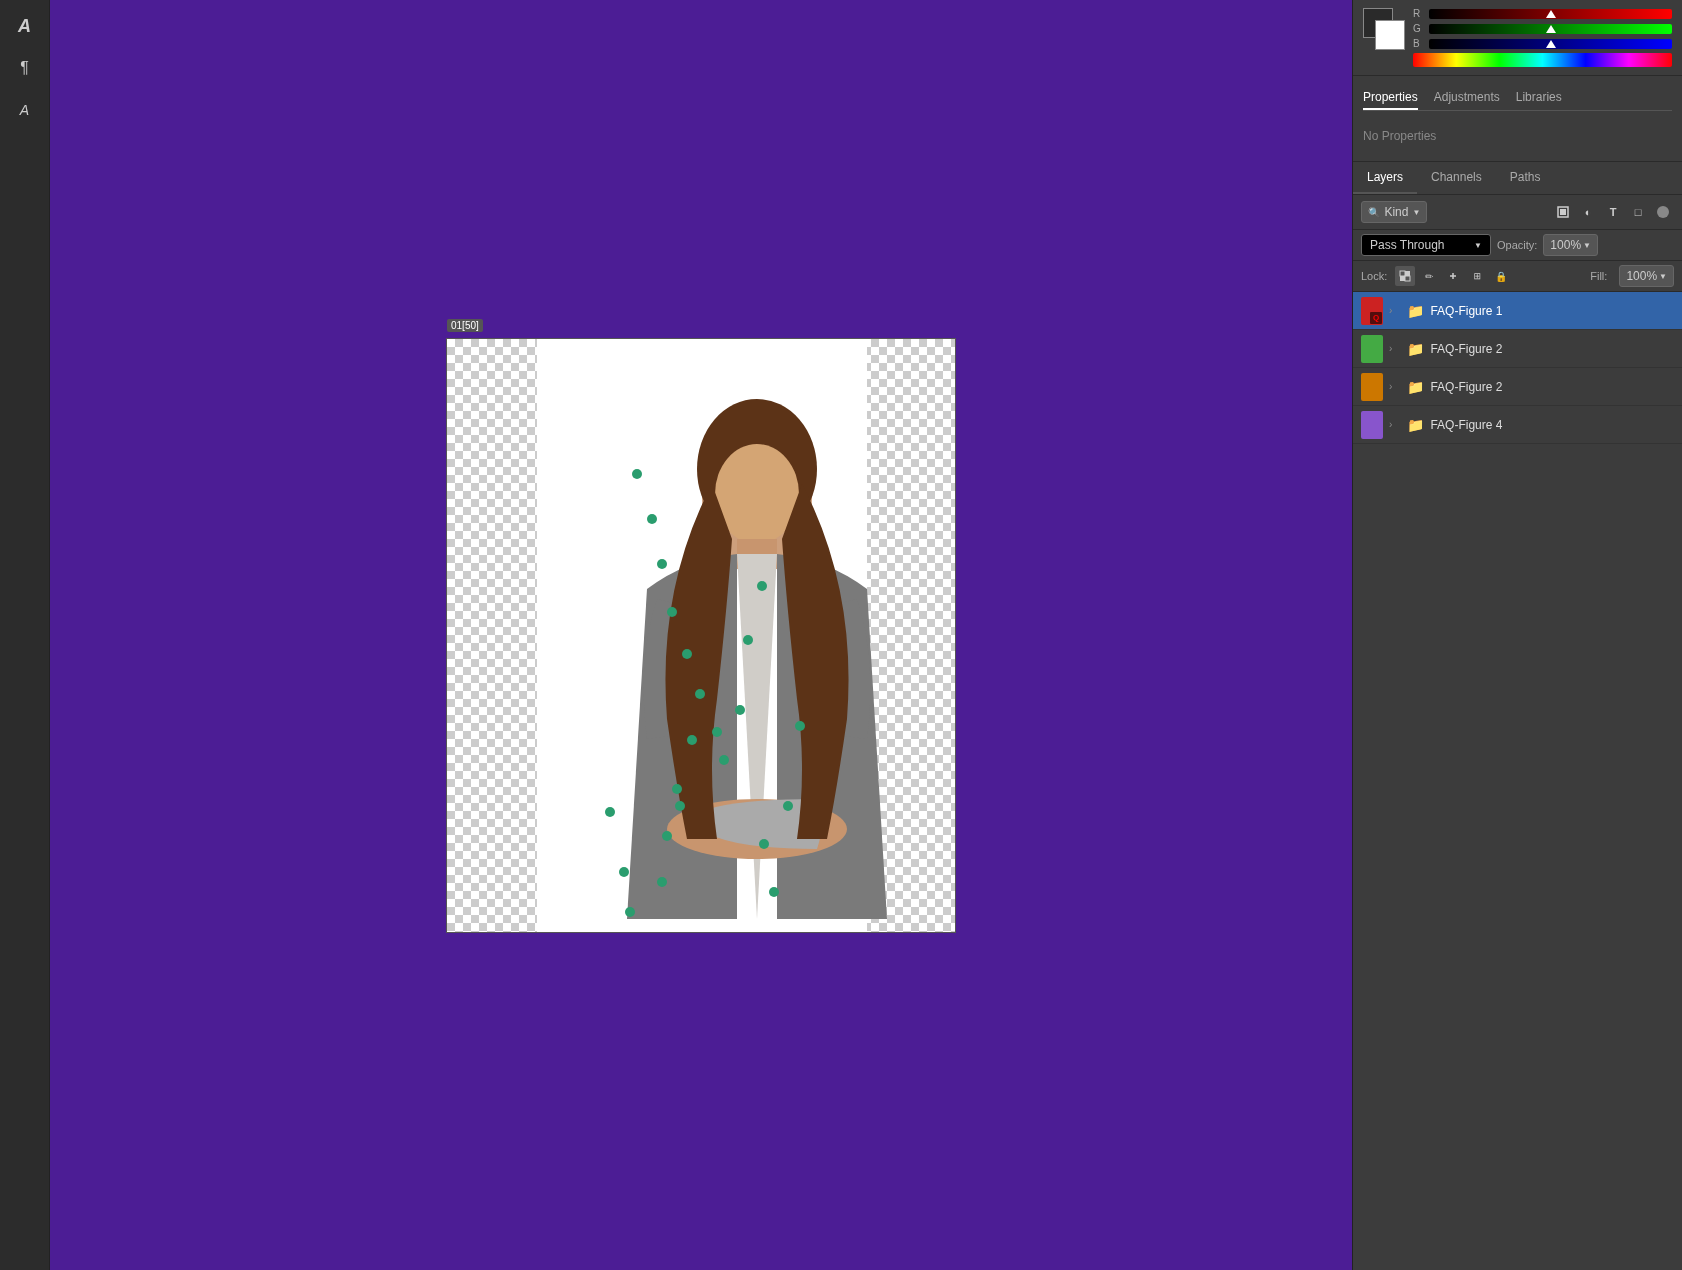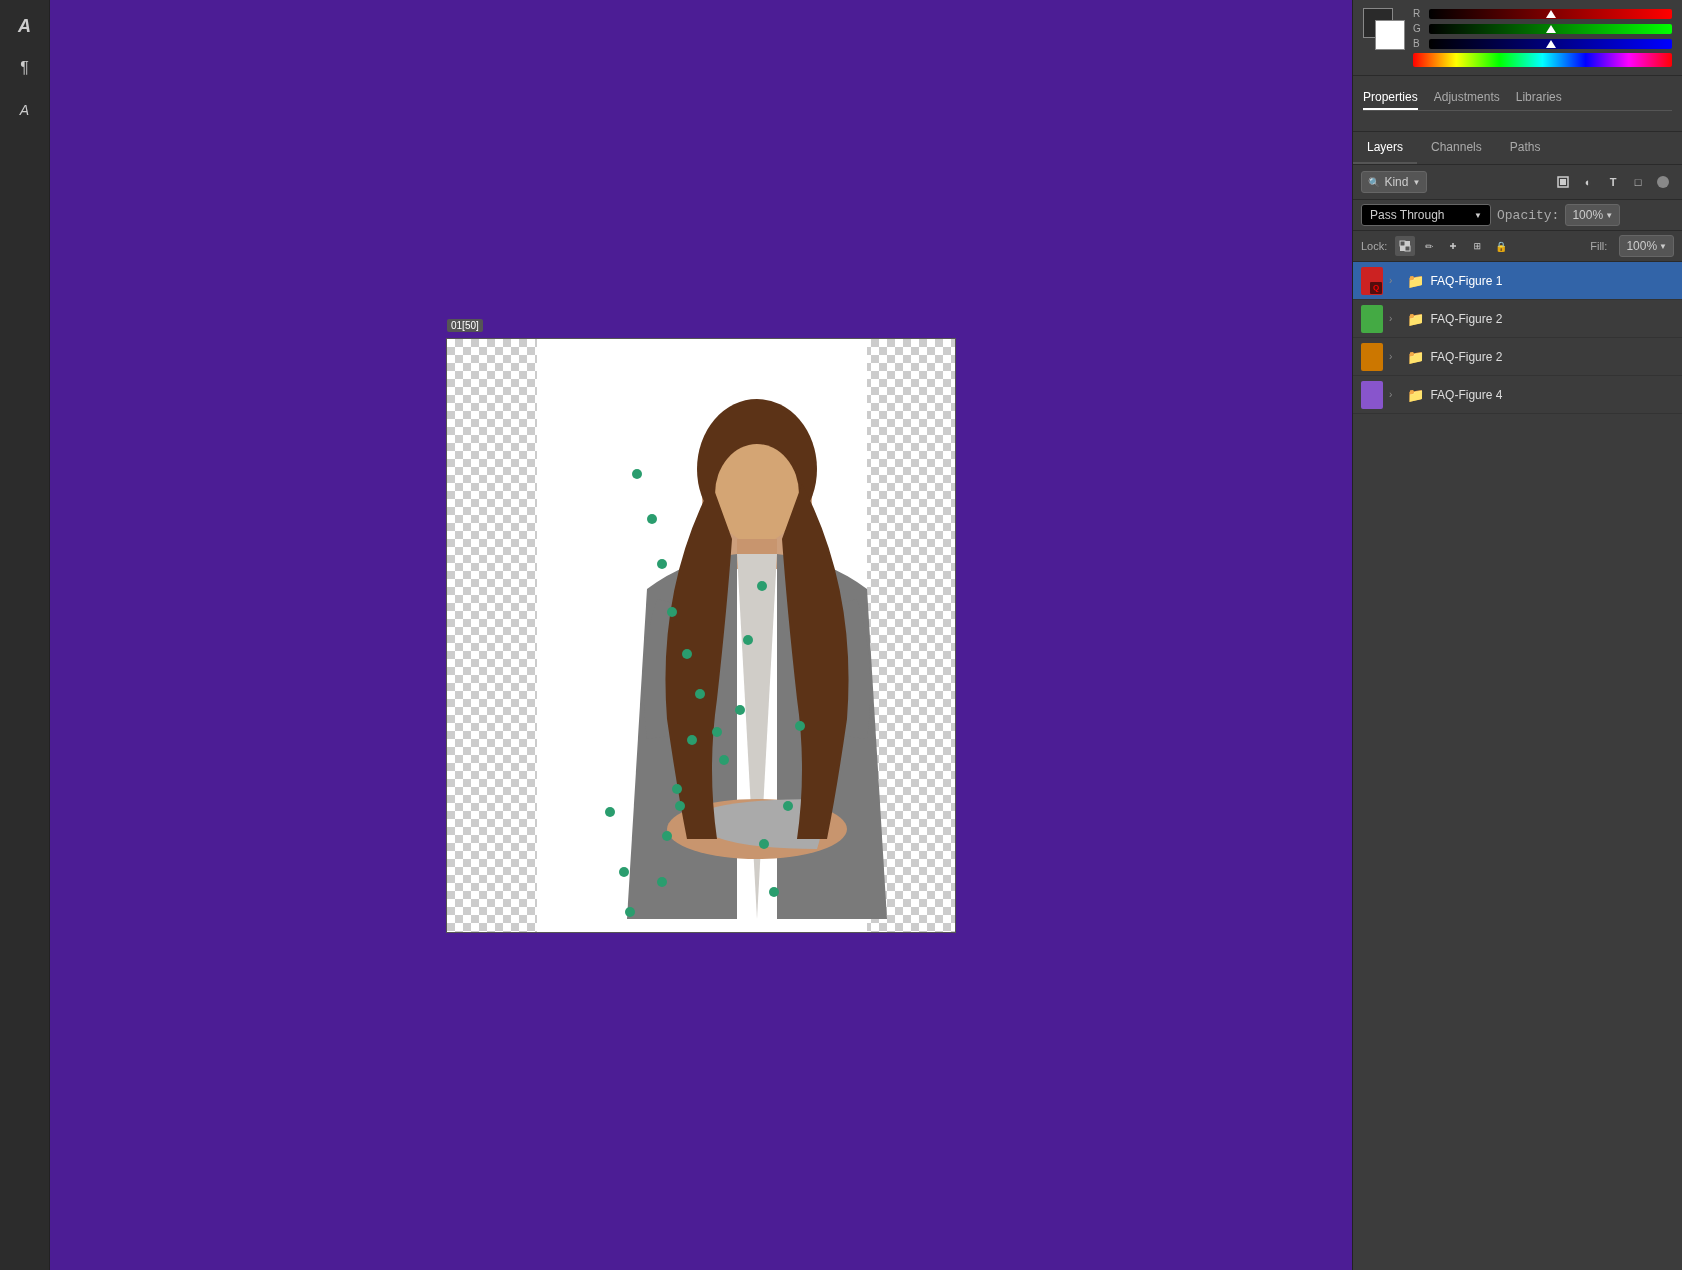--- a/index.html
+++ b/index.html
@@ -308,23 +308,22 @@
       background: #000000;
       border: 1px solid #666;
       border-radius: 3px;
       padding: 3px 8px;
       gap: 4px;
       cursor: pointer;
       min-width: 130px;
     }
 
     .opacity-row-label {
-      font-size: 13px;
+      font-size: 11px;
       color: #aaa;
-      font-family: Liberation Mono, monospace;
     }
 
     .opacity-value {
       display: flex;
       align-items: center;
       background: #555;
       border: 1px solid #666;
       border-radius: 3px;
       padding: 3px 6px;
       cursor: pointer;
@@ -535,20 +534,21 @@
       </div>
     </div>
   </div>
 
   <div class="properties-section">
     <div class="props-tabs">
       <div class="props-tab active">Properties</div>
       <div class="props-tab">Adjustments</div>
       <div class="props-tab">Libraries</div>
     </div>
+    <div class="no-properties">No Properties</div>
   </div>
 
   <div class="layers-section">
 
     <div class="layers-tabs">
       <div class="layers-tab active">Layers</div>
       <div class="layers-tab">Channels</div>
       <div class="layers-tab">Paths</div>
     </div>
 

